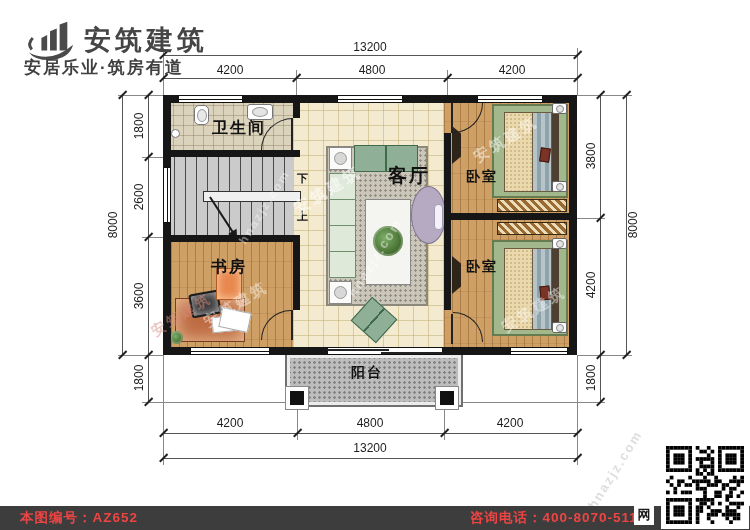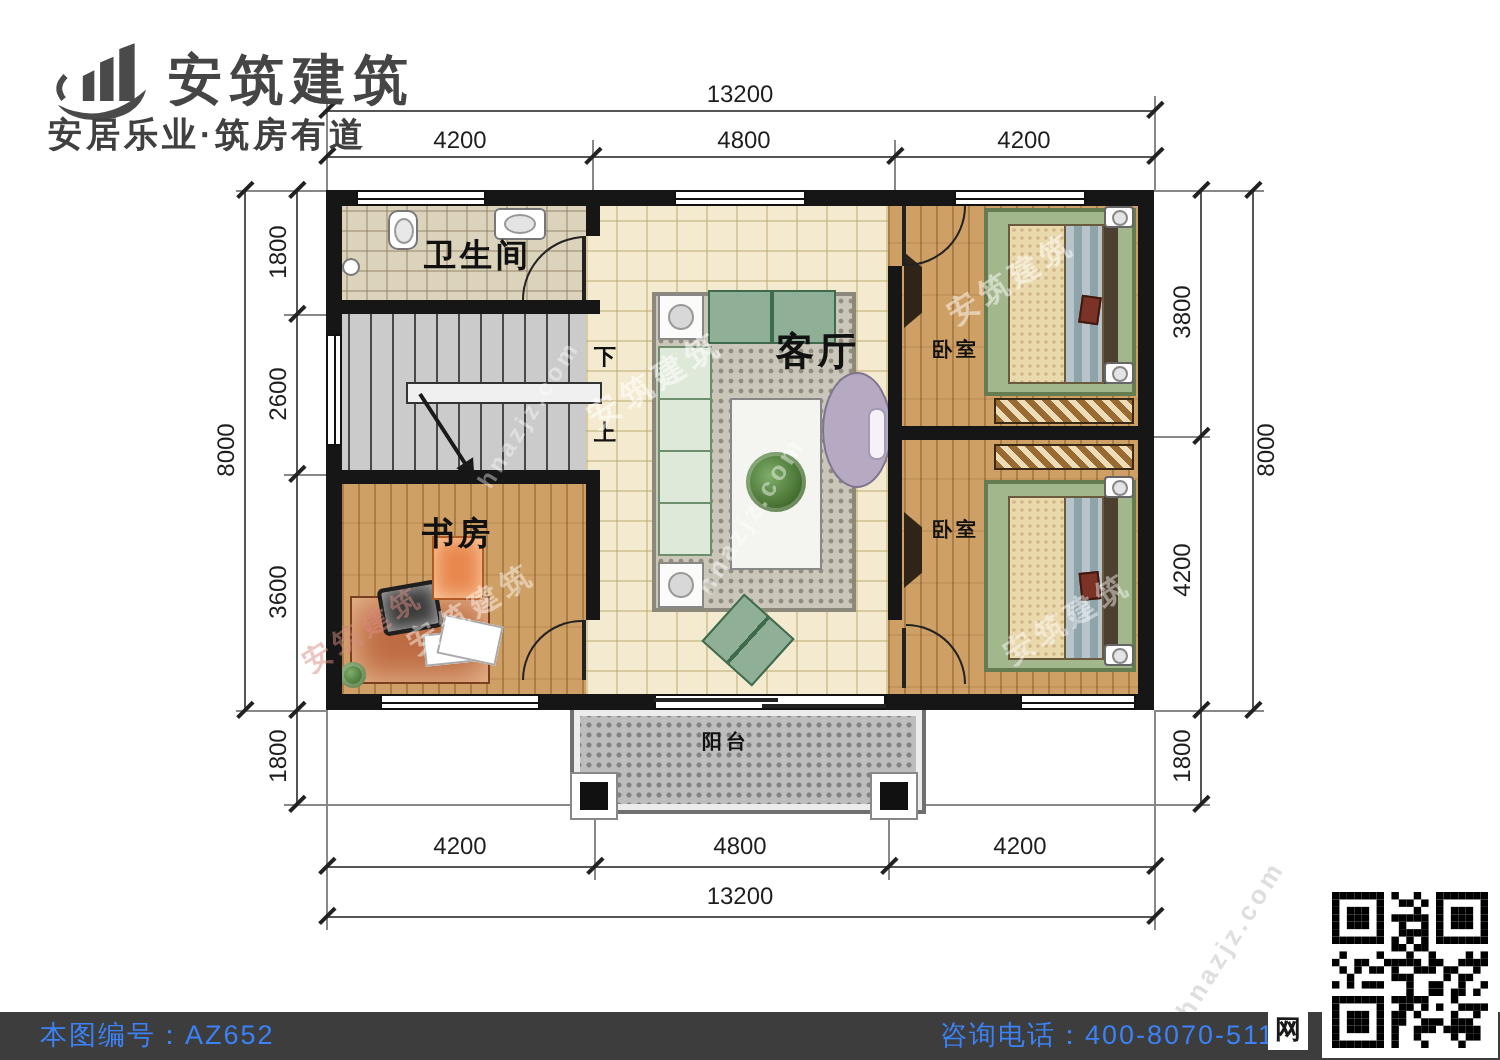--- a/index.html
+++ b/index.html
@@ -60,39 +60,39 @@
   .sink::after{content:"";width:14px;height:8px;border-radius:50%;background:#e4e4e4;border:1px solid #999;}
   .drain{background:#fff;border:1px solid #777;border-radius:50%;}
   .desk{background:#bd6b42;border:1px solid #7a3f22;box-shadow:inset 0 0 18px #f0c9a0;}
   .monitor{background:#3c3c3c;border:2px solid #1f1f1f;border-radius:3px;box-shadow:inset 0 0 8px #bbb;}
   .cab{background:#e8874e;border:1px solid #b05a26;box-shadow:inset 0 0 10px #ffd9b0;}
   .paper{background:#fff;border:1px solid #aaa;}
   .rail{position:absolute;background:#f0f0f0;border:1px solid #333;z-index:22;}
   .s-arrow{position:absolute;width:52px;height:2px;background:#1a1a1a;transform-origin:left center;transform:rotate(57deg);z-index:23;}
   .s-arrow::after{content:"";position:absolute;right:-3px;top:-4px;border:5px solid transparent;border-left:9px solid #1a1a1a;}
   
-  .room-label{position:absolute;z-index:40;font-weight:bold;color:#111;letter-spacing:2px;font-size:10px;white-space:nowrap;}
+  .room-label{position:absolute;z-index:40;font-weight:bold;color:#111;letter-spacing:2px;font-size:14px;white-space:nowrap;}
   .small-label{position:absolute;z-index:40;font-weight:bold;color:#111;font-size:11px;}
   
   .dlh{position:absolute;height:1px;background:#555;z-index:5;}
   .dlv{position:absolute;width:1px;background:#555;z-index:5;}
   .ext{position:absolute;background:#888;z-index:4;}
   .dl{position:absolute;width:60px;margin-left:-30px;text-align:center;font-size:12px;color:#1d1d1d;z-index:8;white-space:nowrap;}
   .dl.v{height:14px;margin-top:-7px;transform:rotate(-90deg);}
   .tick{position:absolute;width:11px;height:1.5px;background:#222;transform:rotate(-45deg);z-index:7;}
   
   .wm{position:absolute;z-index:50;font-weight:bold;white-space:nowrap;pointer-events:none;letter-spacing:3px;}
   
   .brand-name{position:absolute;left:84px;top:22px;font-size:27px;font-weight:bold;color:#454545;letter-spacing:4px;z-index:60;}
   .tagline{position:absolute;left:24px;top:56px;font-size:17px;font-weight:bold;color:#404040;letter-spacing:2px;z-index:60;}
   .title-row{position:absolute;left:262px;top:463px;display:flex;align-items:baseline;gap:12px;z-index:60;}
   .title-main{font-size:21px;font-weight:bold;color:#111;letter-spacing:3px;border-bottom:2.5px solid #111;padding:0 3px 4px;}
   .title-scale{font-size:15px;font-weight:600;color:#111;}
   .footbar{position:absolute;left:0;top:506px;width:750px;height:24px;background:#3d3d3d;z-index:60;}
-  .foot-txt{position:absolute;top:509px;font-size:13.5px;font-weight:normal;color:#3b82f6;letter-spacing:1px;z-index:61;white-space:nowrap;}
+  .foot-txt{position:absolute;top:509px;font-size:13.5px;font-weight:bold;color:#ef4444;letter-spacing:1px;z-index:61;white-space:nowrap;}
   .webbox{position:absolute;left:634px;top:505px;width:20px;height:20px;background:#fff;color:#1a1a1a;
           font-size:13px;font-weight:bold;text-align:center;line-height:20px;z-index:65;}
   .qr{position:absolute;left:661px;top:441px;width:88px;height:88px;background:#fff;padding:0;z-index:65;}
 </style>
 </head>
 <body>
 
 <div id="sheet">
 
   <svg class="abs" style="left:22px;top:14px;z-index:60" width="58" height="48" viewBox="0 0 60 50">

